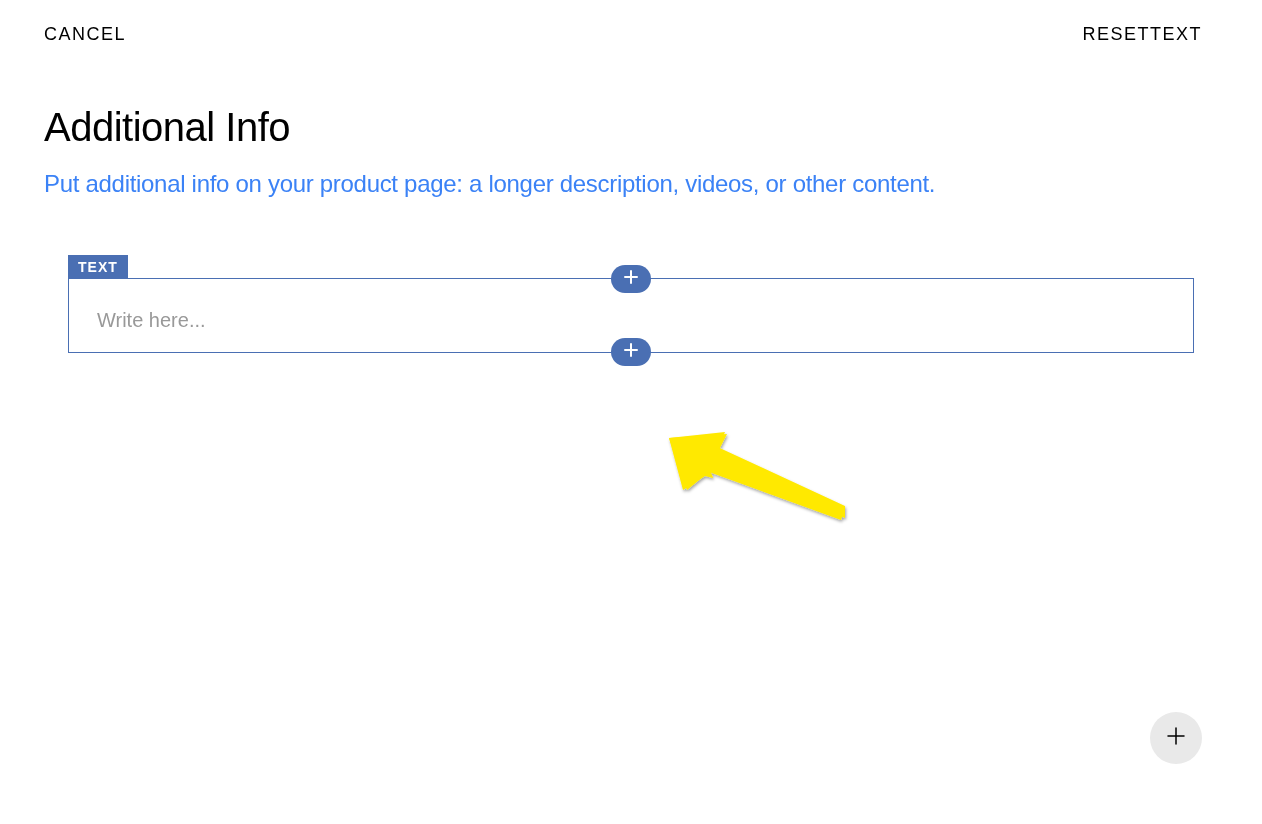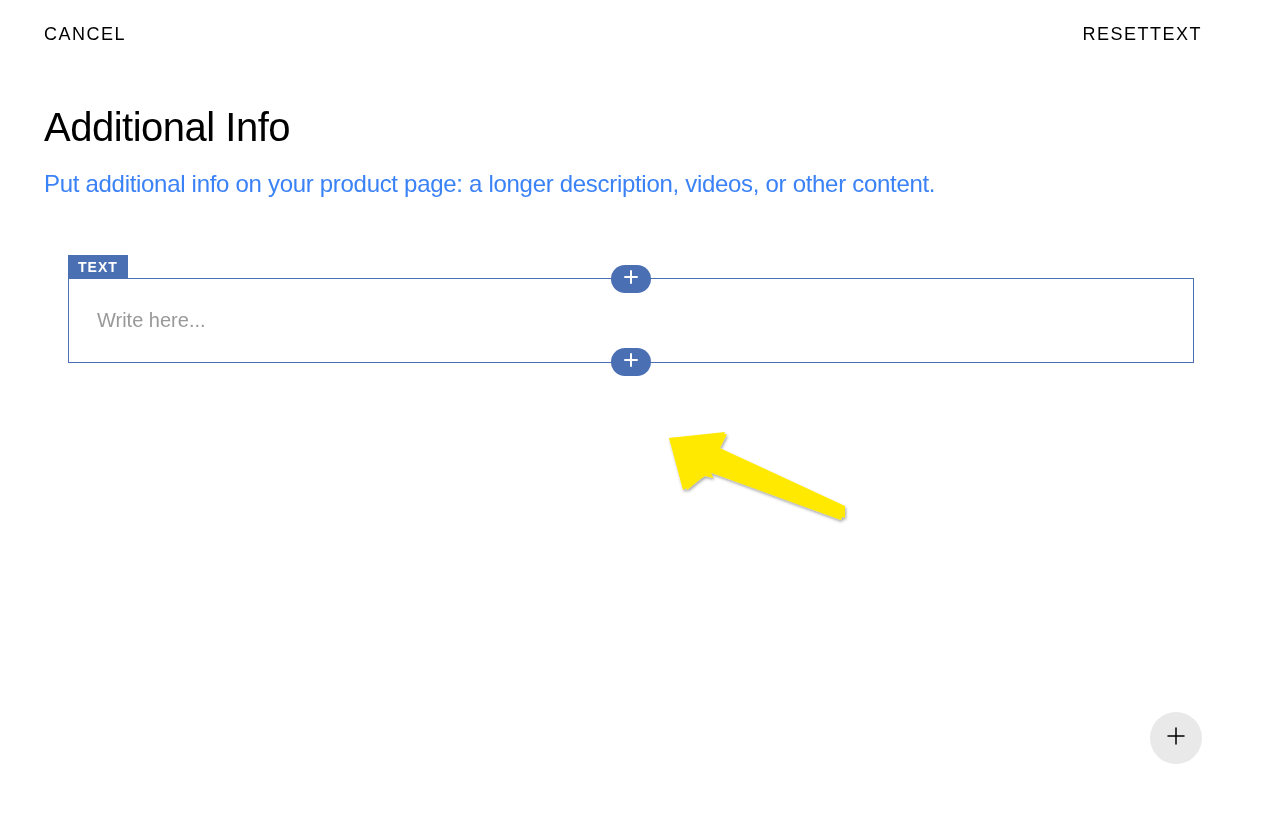--- a/index.html
+++ b/index.html
@@ -75,21 +75,21 @@
       letter-spacing: 1px;
       padding: 4px 10px;
       position: absolute;
       top: -23px;
       left: 24px;
       z-index: 2;
     }
     
     .text-block {
       border: 1px solid #4a6fb3;
-      padding: 30px 28px 30px 28px;
+      padding: 30px 28px 20px 28px;
       position: relative;
       background: #fff;
       margin-top: 16px;
     }
     
     .text-block-placeholder {
       color: #999;
       font-size: 20px;
       font-weight: 400;
     }

